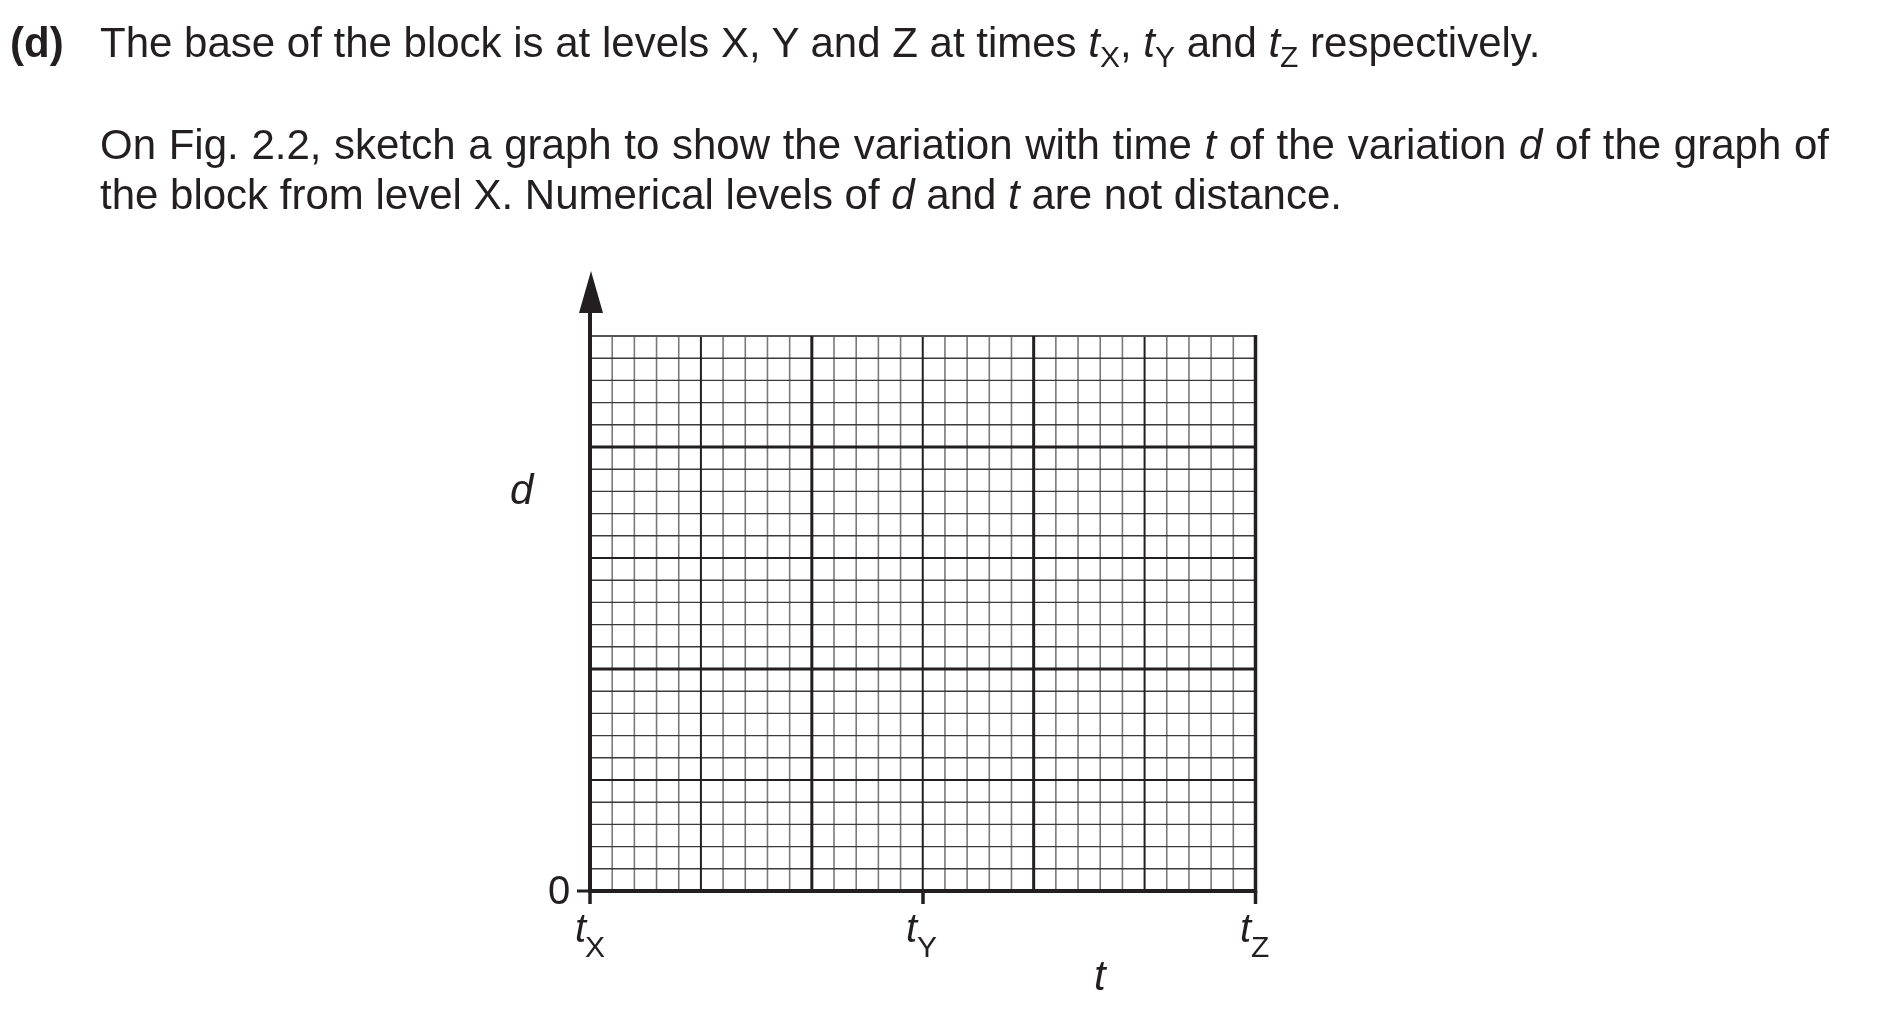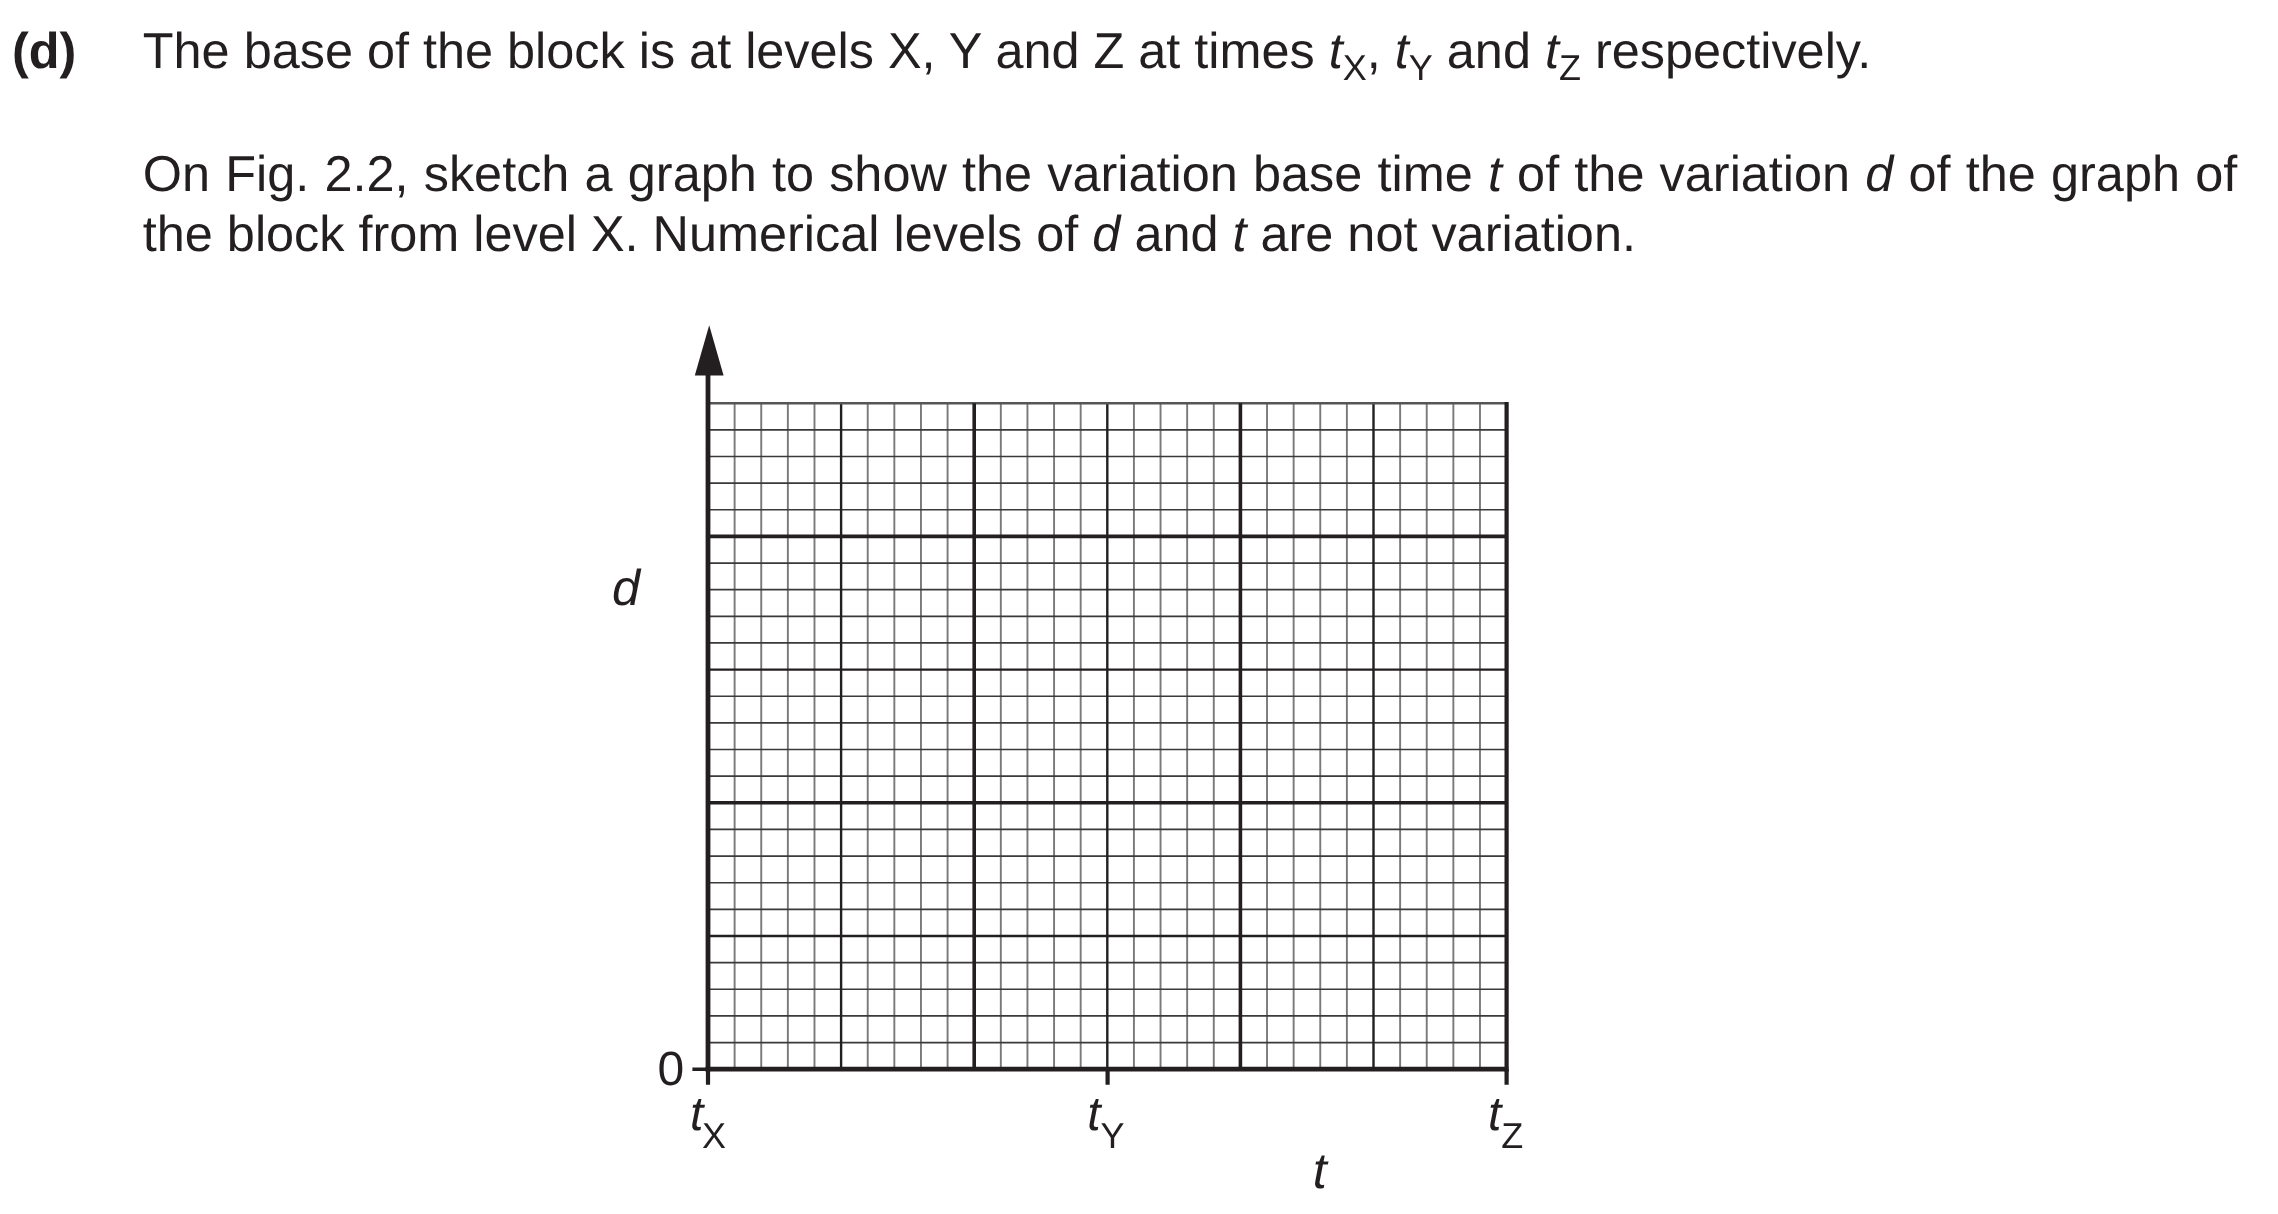--- a/index.html
+++ b/index.html
@@ -1,39 +1,39 @@
 <!DOCTYPE html>
 <html><head>
 <meta charset="utf-8">
 <style>
   html, body { margin: 0; padding: 0; background: #ffffff; }
   body { width: 1898px; height: 1012px; position: relative; overflow: hidden;
          font-family: "Liberation Sans", sans-serif; color: #231f20; }
   .line { position: absolute; left: 0; white-space: nowrap; font-size: 42px; line-height: 50px; }
   .qlabel { position: absolute; left: 10px; font-weight: bold; }
-  .qtext { position: absolute; left: 100px; margin-left: 19px; }
+  .qtext { position: absolute; left: 100px; }
   i { font-style: italic; }
   sub { font-size: 30px; vertical-align: -10px; line-height: 0; font-style: normal; }
   #graph { position: absolute; left: 0; top: 0; }
   .lbl { font-family: "Liberation Sans", sans-serif; fill: #231f20; }
 </style>
 </head>
 <body>
 
 <div class="line" style="top:18px;">
   <span class="qlabel">(d)</span>
   <span class="qtext"><span>The base of the block is at levels X, Y and Z at times </span><i>t</i><sub>X</sub><span>, </span><i>t</i><sub>Y</sub><span> and </span><i>t</i><sub>Z</sub><span> respectively.</span></span>
 </div>
 
 <div class="line" style="top:120px;">
-  <span class="qtext" style="word-spacing:1px;"><span>On Fig. 2.2, sketch a graph to show the variation base time </span><i>t</i><span> of the variation </span><i>d</i><span> of the graph of</span></span>
+  <span class="qtext" style="word-spacing:1px;"><span>On Fig. 2.2, sketch a graph to show the variation with time </span><i>t</i><span> of the variation </span><i>d</i><span> of the graph of</span></span>
 </div>
 
 <div class="line" style="top:170px;">
-  <span class="qtext"><span>the block from level X. Numerical levels of </span><i>d</i><span> and </span><i>t</i><span> are not variation.</span></span>
+  <span class="qtext"><span>the block from level X. Numerical levels of </span><i>d</i><span> and </span><i>t</i><span> are not distance.</span></span>
 </div>
 
 <svg id="graph" width="1898" height="1012" xmlns="http://www.w3.org/2000/svg">
   <g id="grid-minor">
       <line x1="612.1833333333333" y1="336" x2="612.1833333333333" y2="891" stroke="#7a7a7a" stroke-width="1.6"></line>
       <line x1="634.3666666666667" y1="336" x2="634.3666666666667" y2="891" stroke="#7a7a7a" stroke-width="1.6"></line>
       <line x1="656.55" y1="336" x2="656.55" y2="891" stroke="#7a7a7a" stroke-width="1.6"></line>
       <line x1="678.7333333333333" y1="336" x2="678.7333333333333" y2="891" stroke="#7a7a7a" stroke-width="1.6"></line>
       <line x1="723.1" y1="336" x2="723.1" y2="891" stroke="#7a7a7a" stroke-width="1.6"></line>
       <line x1="745.2833333333333" y1="336" x2="745.2833333333333" y2="891" stroke="#7a7a7a" stroke-width="1.6"></line>

